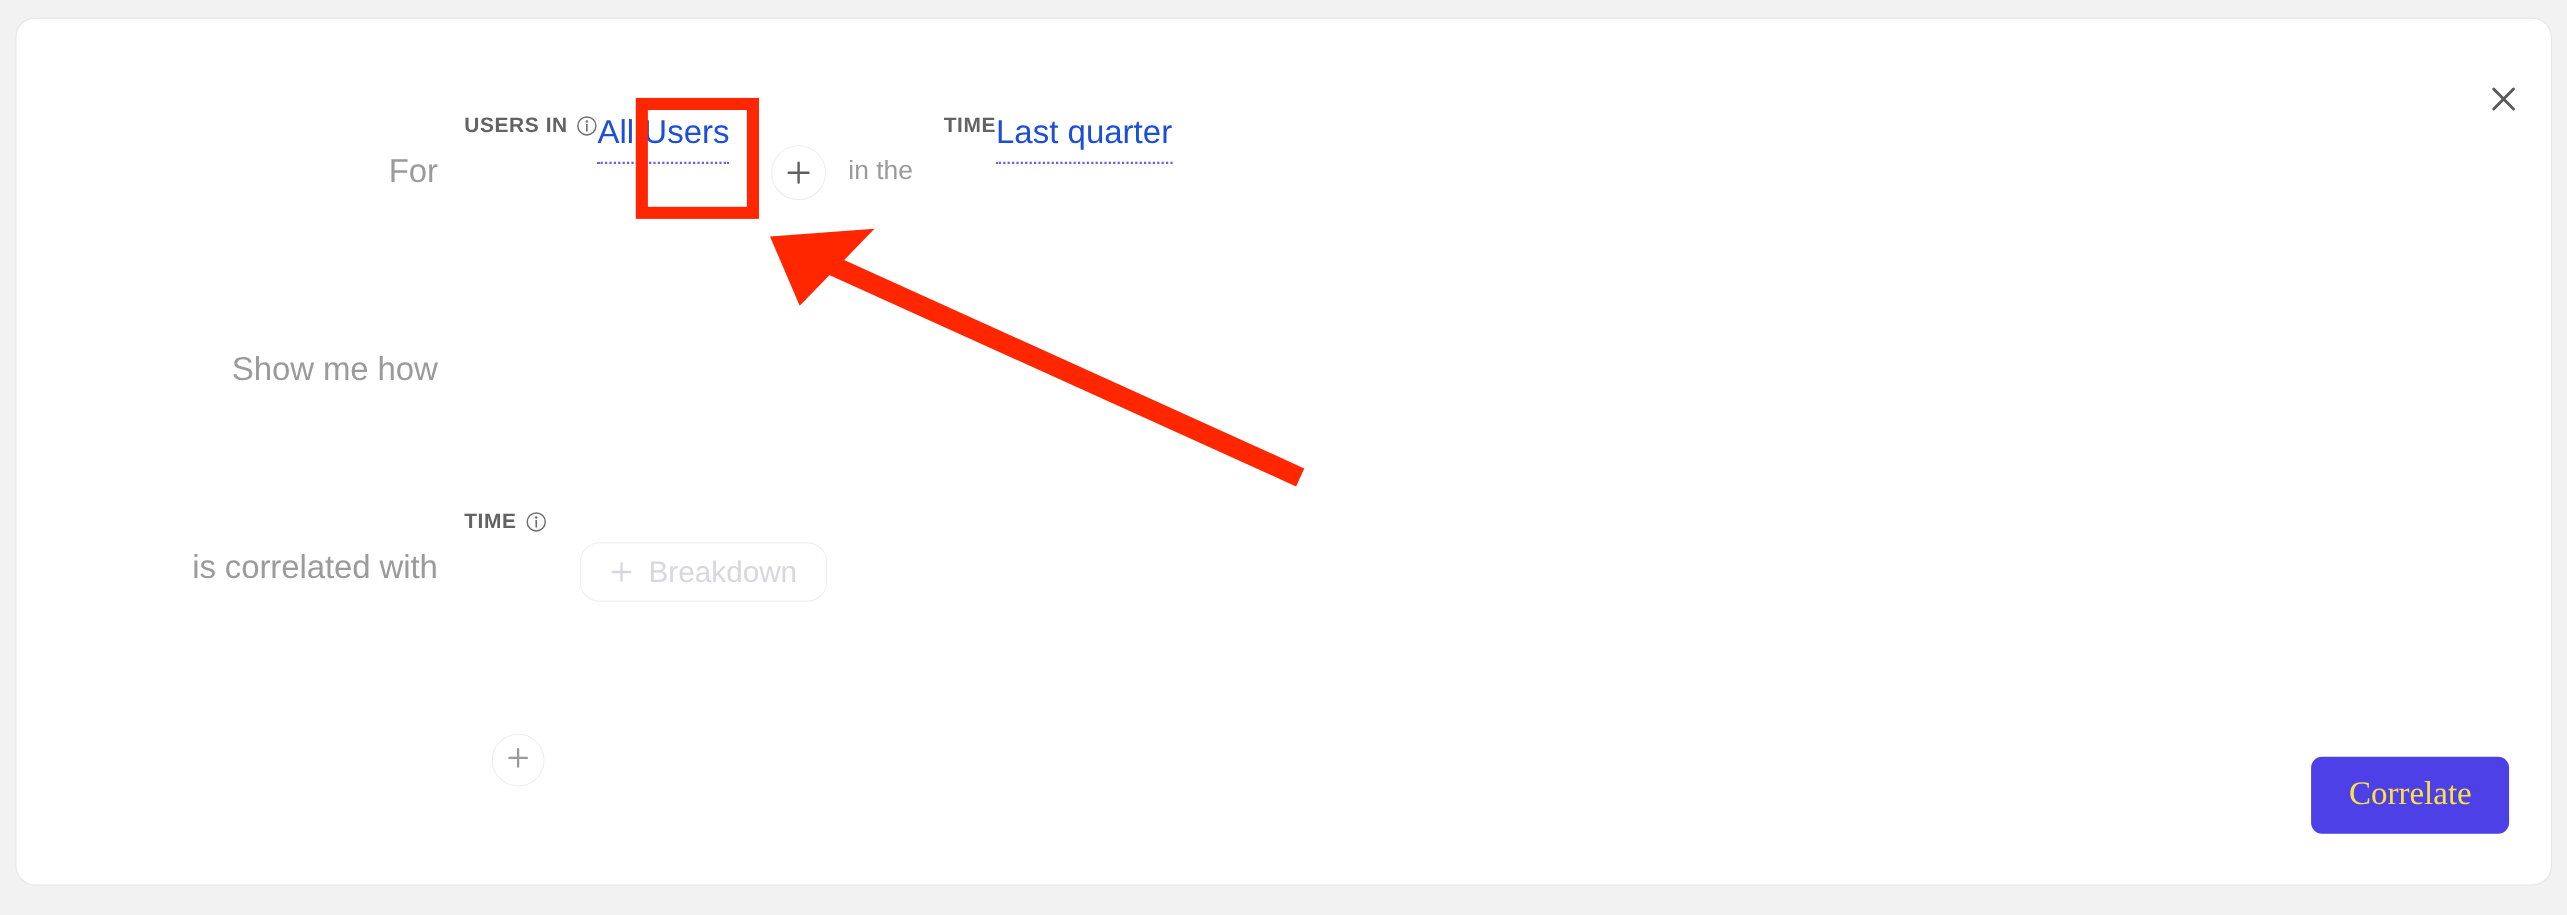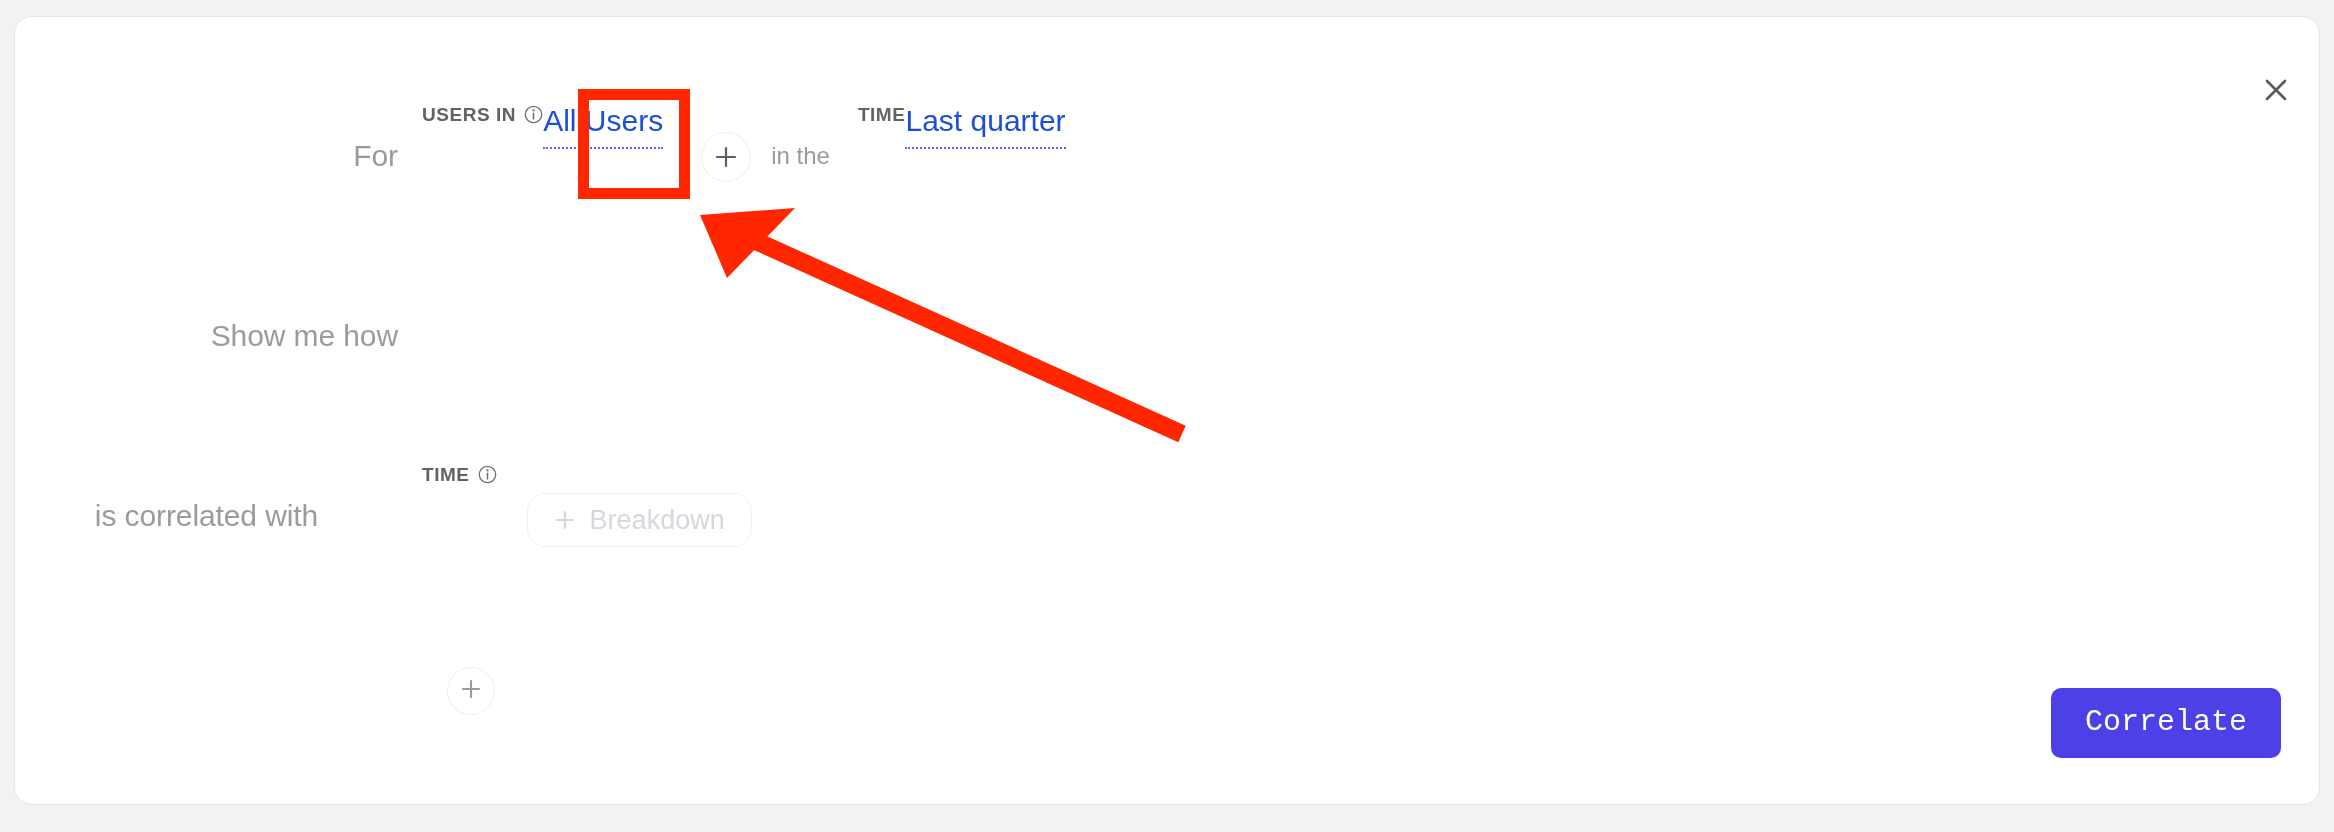--- a/index.html
+++ b/index.html
@@ -169,25 +169,25 @@
     cursor: pointer;
     box-sizing: border-box;
   }
 
   
   .correlate-btn {
     position: absolute;
     right: 38px;
     bottom: 46px;
     background: #4c40e6;
-    color: #ffffff;
+    color: #fde047;
     border: none;
     border-radius: 10px;
     font-size: 30px;
-    font-family: Liberation Mono, monospace;
+    font-family: Liberation Serif, serif;
     padding: 18px 34px 20px 34px;
     cursor: pointer;
     line-height: 32px;
   }
 
   
   .annot-box {
     position: absolute;
     left: 578px;
     top: 89px;
@@ -259,21 +259,21 @@
           <div class="field-value">Last quarter</div>
         </div>
       </div>
 
       <div class="qrow" style="left:0px; top:268px;">
         <div class="prefix" style="width:383px;">Show me how</div>
 
       </div>
 
       <div class="qrow" style="left:0px; top:448px;">
-        <div class="prefix" style="width:383px;text-align:center;">is correlated with</div>
+        <div class="prefix" style="width:383px;">is correlated with</div>
 
         <div class="field-group">
           <div class="field-label">
             <span>TIME</span>
             <span class="info-icon">
               <svg width="19" height="19" viewBox="0 0 19 19">
                 <circle cx="9.5" cy="9.5" r="8.2" fill="none" stroke="#6e6e6e" stroke-width="1.3"></circle>
                 <circle cx="9.5" cy="5.4" r="1.1" fill="#6e6e6e"></circle>
                 <path d="M9.5 8.2 V14" stroke="#6e6e6e" stroke-width="1.5" stroke-linecap="round"></path>
               </svg>

